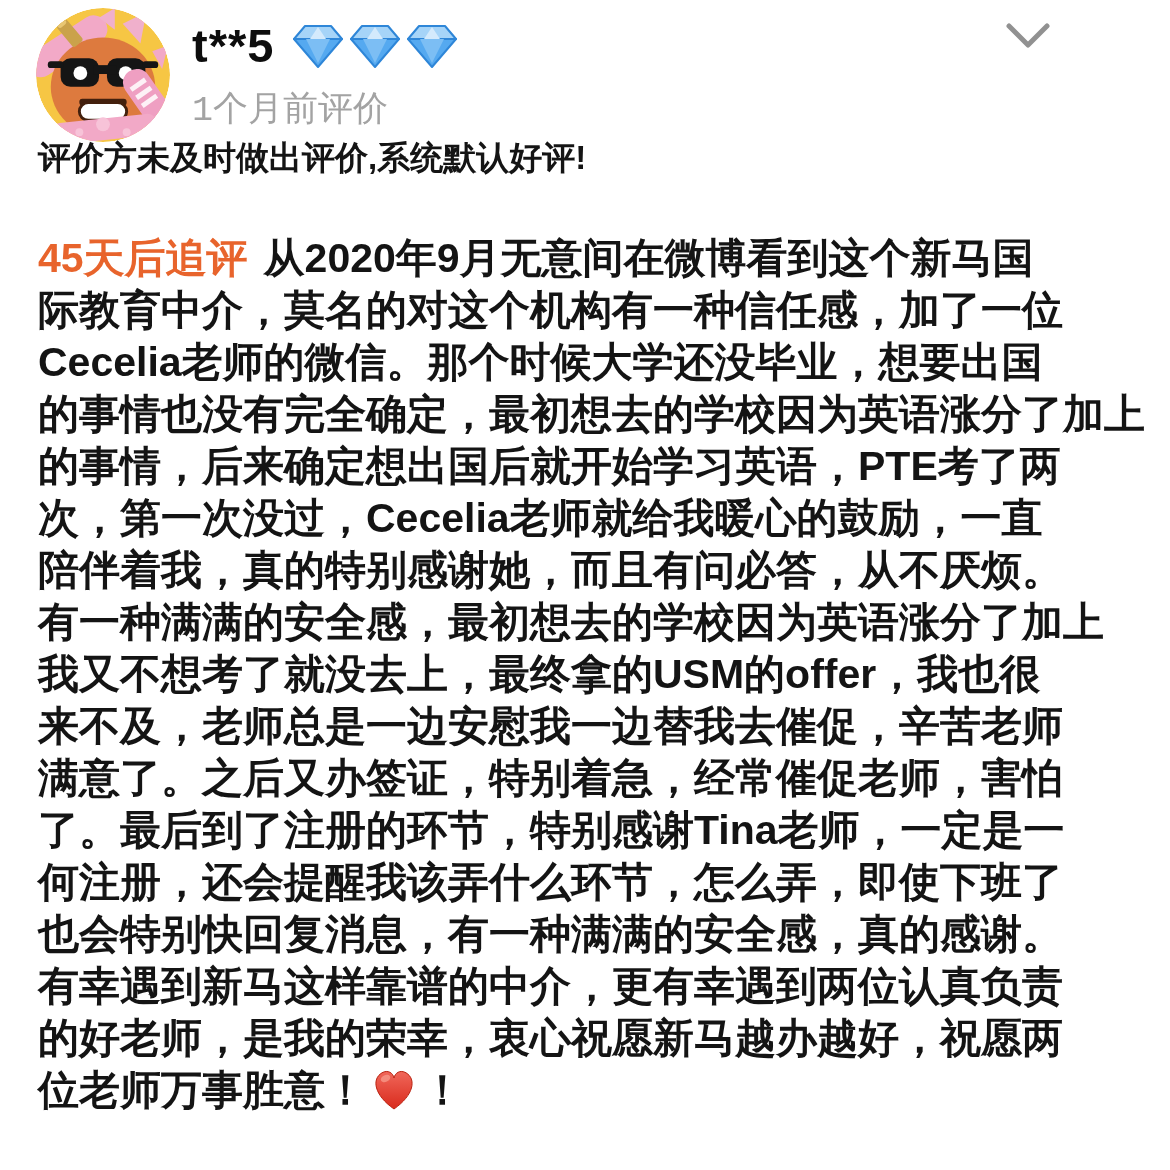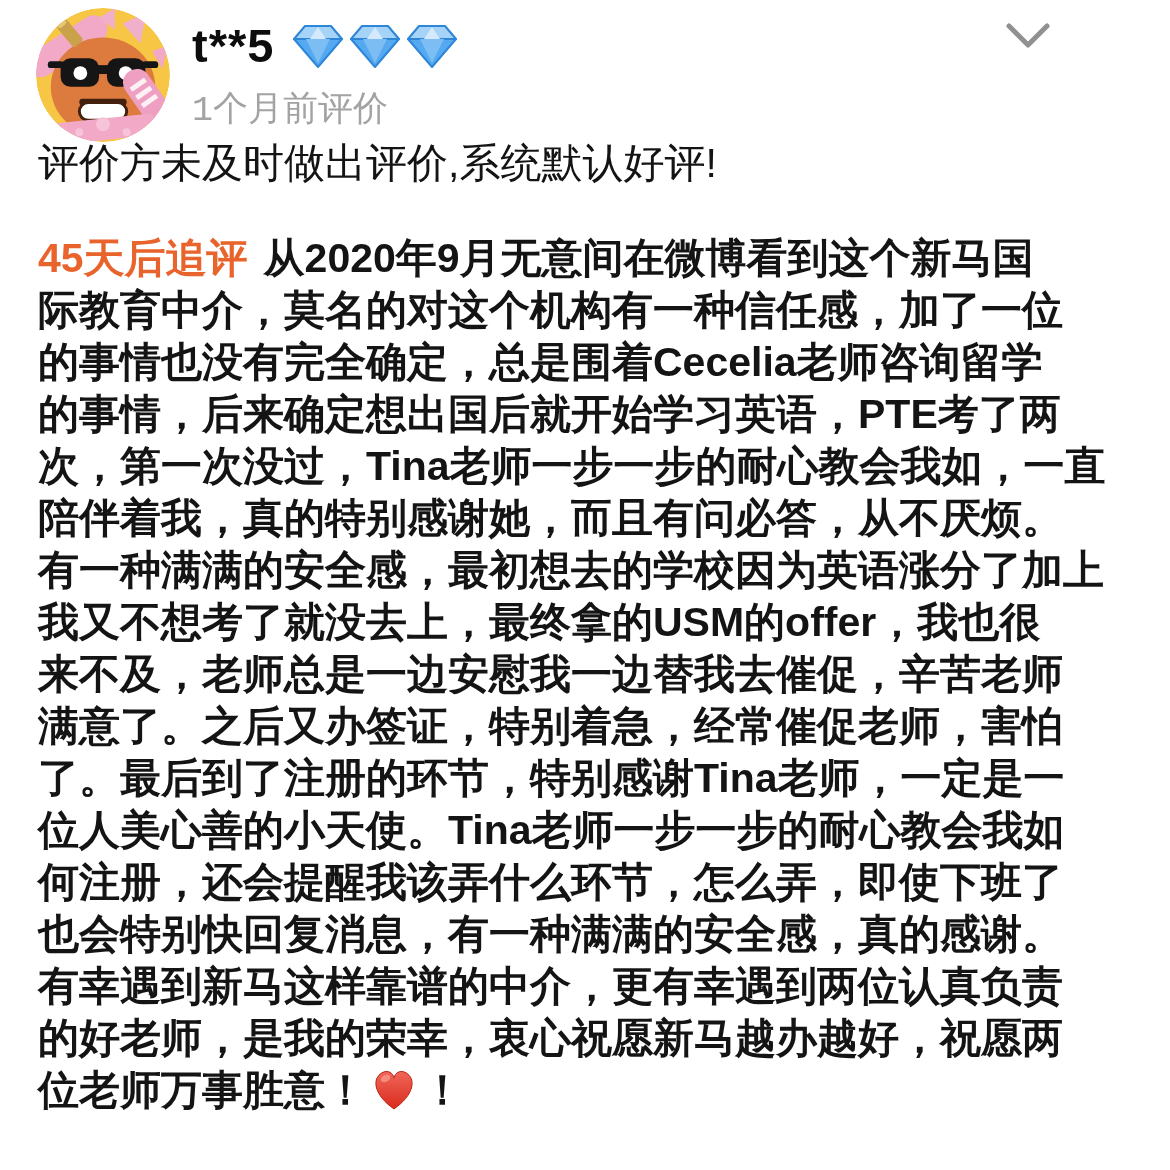--- a/index.html
+++ b/index.html
@@ -18,21 +18,21 @@
   .id-block { margin-left: 22px; padding-top: 10px; }
   .name-row { display: flex; align-items: center; }
   .username { font-size: 47px; font-weight: 700; color: #0d0d0d; letter-spacing: 1px; }
   .vip-row { display: flex; gap: 5px; margin-left: 18px; align-items: center; }
   .vip-row svg { display: block; }
   .time { margin-top: 12px; font-size: 35px; color: #a3a3a3; font-weight: 400; font-family: Liberation Mono, monospace; }
   .collapse { position: absolute; right: 32px; top: 22px; width: 48px; height: 30px; cursor: pointer; }
   
   .system-note {
     position: absolute; left: 38px; top: 136px;
-    font-size: 41px; font-weight: 400; color: #141414; white-space: nowrap; text-align: right;
+    font-size: 33px; font-weight: 700; color: #141414; white-space: nowrap; text-align: right;
   }
   .followup {
     position: absolute; left: 38px; top: 232px; width: 1108px;
     font-size: 41px; font-weight: 600; color: #141414;
   }
   .line { height: 52px; line-height: 52px; white-space: nowrap; }
   .badge { color: #e8642c; margin-right: 16px; }
   .heart { display: inline-block; vertical-align: -7px; margin: 0 4px; }
 </style>
 </head>
@@ -122,30 +122,30 @@
 
   <svg class="collapse" viewBox="0 0 48 30">
     <polyline points="5,4 24,23 43,4" fill="none" stroke="#919191" stroke-width="5" stroke-linecap="round" stroke-linejoin="round"></polyline>
   </svg>
 
   <div class="system-note">评价方未及时做出评价,系统默认好评!</div>
 
   <div class="followup">
       <div class="line"><span class="badge" style="color: rgb(232, 100, 44);">45天后追评</span>从2020年9月无意间在微博看到这个新马国</div>
       <div class="line">际教育中介，莫名的对这个机构有一种信任感，加了一位</div>
-      <div class="line">的事情也没有完全确定，总是围着Cecelia老师咨询留学</div>
+      <div class="line">Cecelia老师的微信。那个时候大学还没毕业，想要出国</div>
+      <div class="line">的事情也没有完全确定，最初想去的学校因为英语涨分了加上</div>
       <div class="line">的事情，后来确定想出国后就开始学习英语，PTE考了两</div>
-      <div class="line">次，第一次没过，Tina老师一步一步的耐心教会我如，一直</div>
+      <div class="line">次，第一次没过，Cecelia老师就给我暖心的鼓励，一直</div>
       <div class="line">陪伴着我，真的特别感谢她，而且有问必答，从不厌烦。</div>
       <div class="line">有一种满满的安全感，最初想去的学校因为英语涨分了加上</div>
       <div class="line">我又不想考了就没去上，最终拿的USM的offer，我也很</div>
       <div class="line">来不及，老师总是一边安慰我一边替我去催促，辛苦老师</div>
       <div class="line">满意了。之后又办签证，特别着急，经常催促老师，害怕</div>
       <div class="line">了。最后到了注册的环节，特别感谢Tina老师，一定是一</div>
-      <div class="line">位人美心善的小天使。Tina老师一步一步的耐心教会我如</div>
       <div class="line">何注册，还会提醒我该弄什么环节，怎么弄，即使下班了</div>
       <div class="line">也会特别快回复消息，有一种满满的安全感，真的感谢。</div>
       <div class="line">有幸遇到新马这样靠谱的中介，更有幸遇到两位认真负责</div>
       <div class="line">的好老师，是我的荣幸，衷心祝愿新马越办越好，祝愿两</div>
       <div class="line">位老师万事胜意！<svg class="heart" width="48" height="44" viewBox="0 0 48 44">
     <defs>
       <linearGradient id="hg" x1="0" y1="0" x2="0" y2="1">
         <stop offset="0" stop-color="#f0675a"></stop>
         <stop offset="1" stop-color="#d92a1c"></stop>
       </linearGradient>

